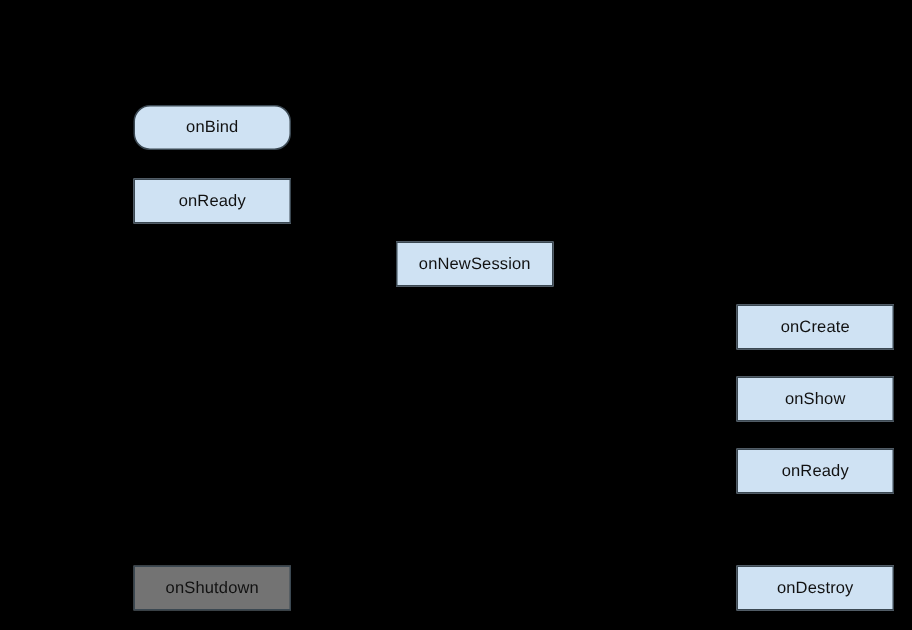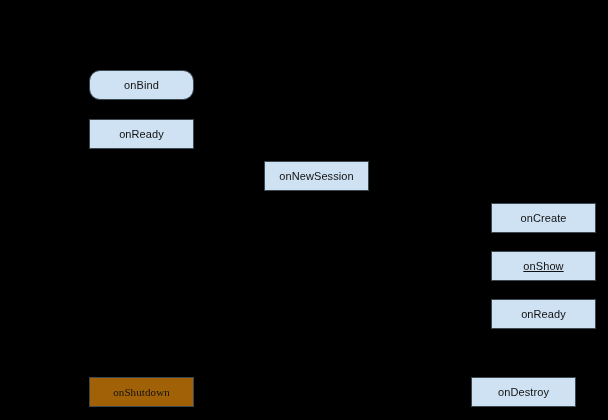--- a/index.html
+++ b/index.html
@@ -30,34 +30,34 @@
     letter-spacing: 0.1px;
     white-space: nowrap;
   }
   #n-onbind       { left:  89px; top:  70px; border-radius: 11px; }
   #n-onready      { left:  89px; top: 119px; }
   #n-onnewsession { left: 264px; top: 161px; }
   #n-oncreate     { left: 491px; top: 203px; }
   #n-onshow       { left: 491px; top: 251px; }
   #n-onhide       { left: 491px; top: 299px; }
   #n-onshutdown   { left:  89px; top: 377px; }
-  #n-ondestroy    { left: 471px; top: 377px; }
+  #n-ondestroy    { left: 491px; top: 377px; }
 </style>
 </head>
 <body>
 
 <div id="canvas" style="background: rgb(0, 0, 0);">
   <div class="node" id="n-onbind" style="background: rgb(207, 226, 243); border-color: rgb(59, 72, 82); color: rgb(17, 17, 17);">onBind</div>
 
   <div class="node" id="n-onnewsession" style="background: rgb(207, 226, 243); border-color: rgb(59, 72, 82); color: rgb(17, 17, 17);">onNewSession</div>
 
   <div class="node" id="n-onready" style="background: rgb(207, 226, 243); border-color: rgb(59, 72, 82); color: rgb(17, 17, 17);">onReady</div>
 
   <div class="node" id="n-oncreate" style="background: rgb(207, 226, 243); border-color: rgb(59, 72, 82); color: rgb(17, 17, 17);">onCreate</div>
 
-  <div class="node" id="n-onshow" style="background: rgb(207, 226, 243); border-color: rgb(59, 72, 82); color: rgb(17, 17, 17); text-decoration: underline;">onShow</div>
+  <div class="node" id="n-onshow" style="background: rgb(207, 226, 243); border-color: rgb(59, 72, 82); color: rgb(17, 17, 17);">onShow</div>
 
   <div class="node" id="n-onhide" style="background: rgb(207, 226, 243); border-color: rgb(59, 72, 82); color: rgb(17, 17, 17);">onReady</div>
 
-  <div class="node" id="n-onshutdown" style="background: #a16207; border-color: rgb(59, 72, 82); color: rgb(17, 17, 17); font-family: Liberation Serif, serif;">onShutdown</div>
+  <div class="node" id="n-onshutdown" style="background: #737373; border-color: rgb(59, 72, 82); color: rgb(17, 17, 17);">onShutdown</div>
 
   <div class="node" id="n-ondestroy" style="background: rgb(207, 226, 243); border-color: rgb(59, 72, 82); color: rgb(17, 17, 17);">onDestroy</div>
 </div>
 
 </body></html>

